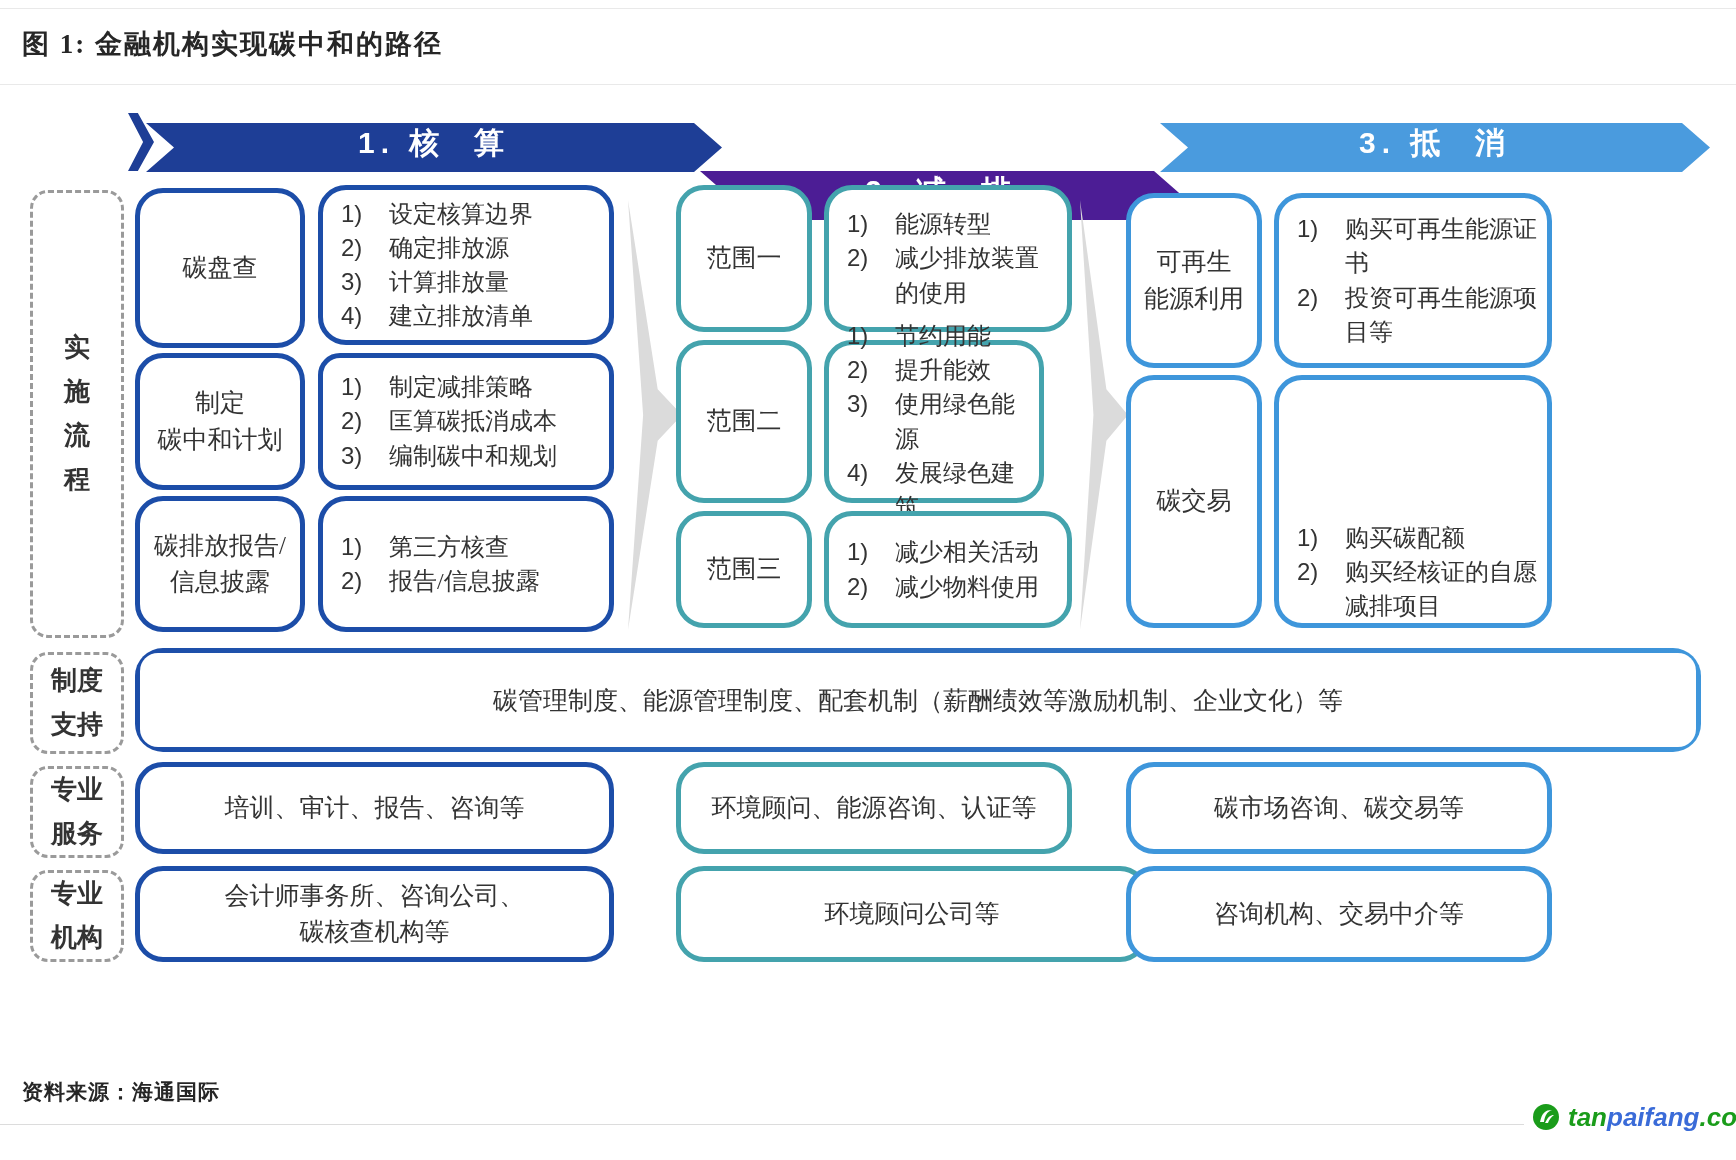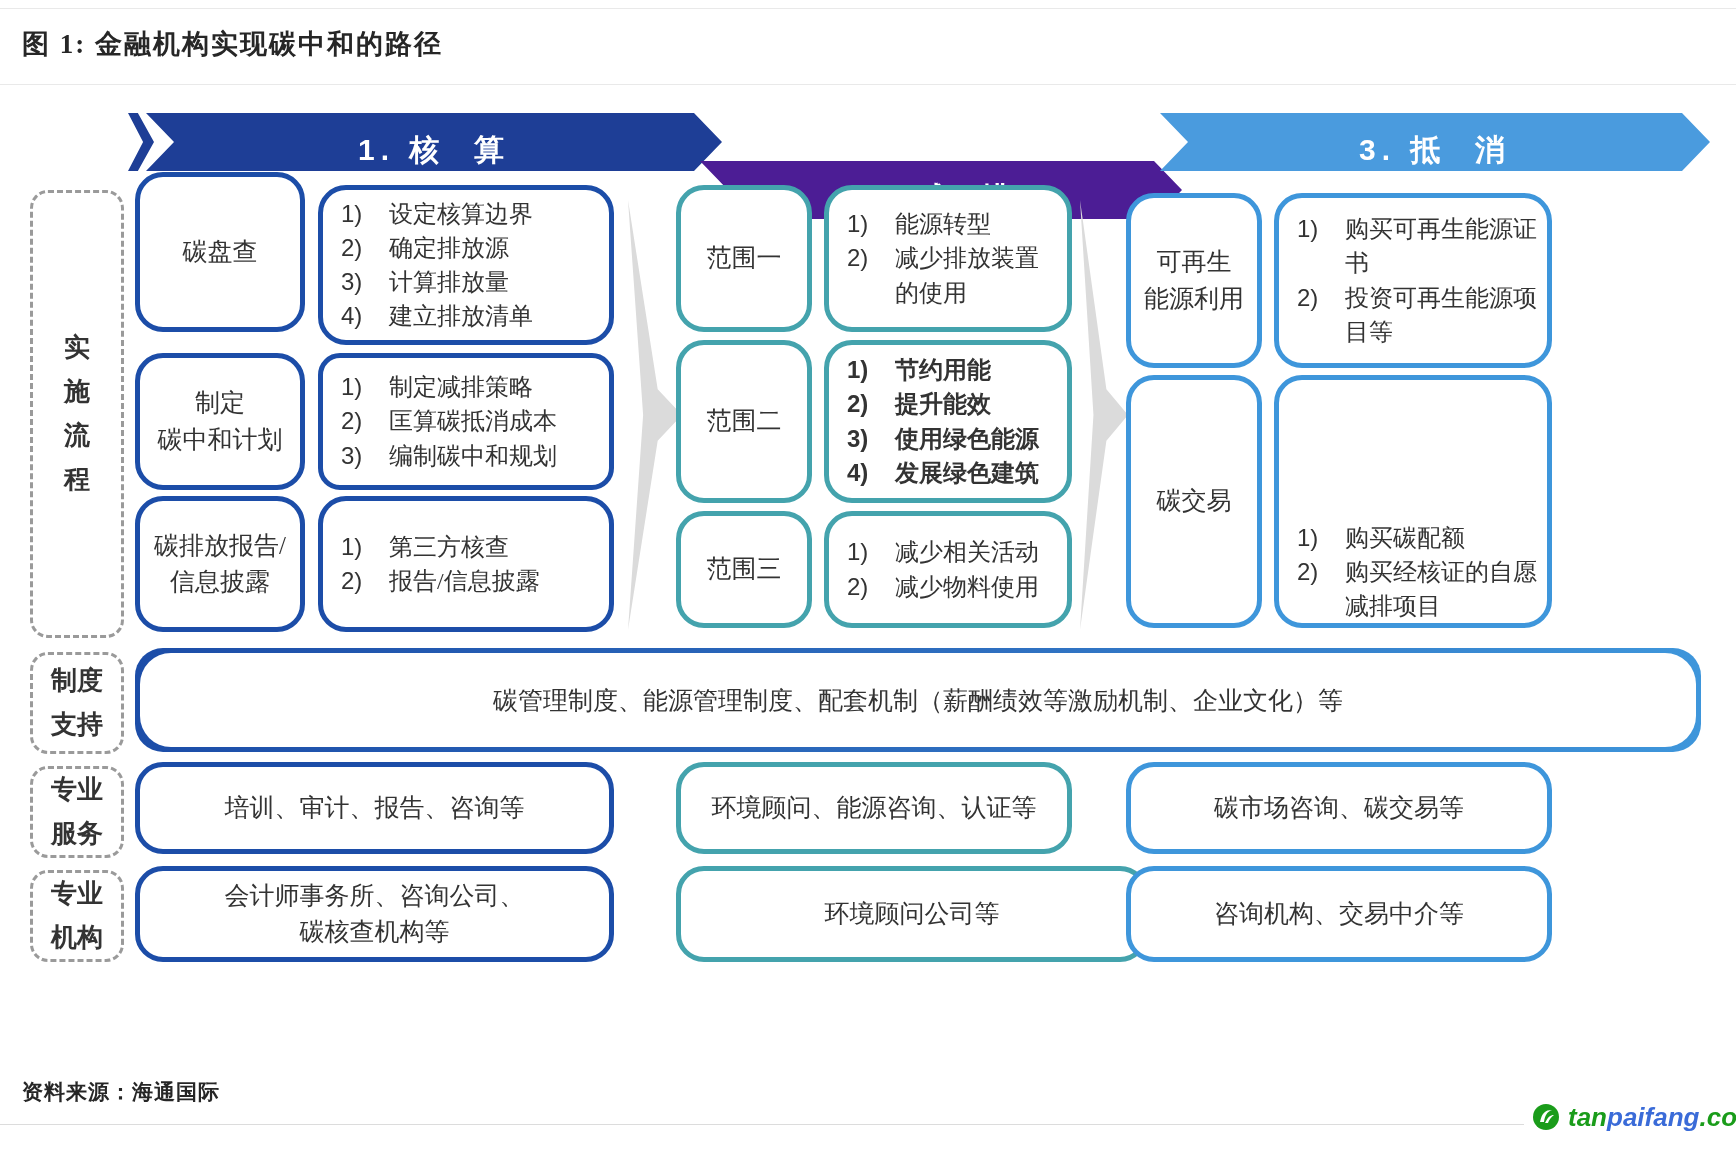--- a/index.html
+++ b/index.html
@@ -9,21 +9,21 @@
   }
   .hline{position:absolute;left:0;right:0;height:1px;background:#e9e9e9;}
   .pre{white-space:pre-line;}
 
   .fig-title{
     position:absolute;left:22px;top:26px;font-size:27px;font-weight:bold;color:#262626;
     font-family:"Liberation Serif","DejaVu Serif",serif;letter-spacing:2px;
   }
 
   
-  .stage{position:absolute;top:113px;height:58px;display:flex;align-items:flex-end;justify-content:center;}
+  .stage{position:absolute;top:123px;height:49px;display:flex;align-items:flex-start;justify-content:center;}
   .stage-label{color:#fff;font-size:30px;font-weight:bold;letter-spacing:6px;white-space:pre;
     font-family:"Liberation Sans","DejaVu Sans",sans-serif;}
   .chev{clip-path:polygon(0 0,calc(100% - 28px) 0,100% 50%,calc(100% - 28px) 100%,0 100%,28px 50%);}
   .stage1{background:#1E3E96;}
   .stage2{background:#4c1d95;margin-top:48px;}
   .stage3{background:#4A9BDE;}
   .stage-sliver{
     position:absolute;top:113px;left:128px;width:26px;height:58px;background:#1E3E96;
     clip-path:polygon(0 0,38% 0,100% 50%,38% 100%,0 100%,58% 50%);
   }
@@ -54,21 +54,21 @@
     font-family:"Liberation Sans","DejaVu Sans",sans-serif;
   }
 
   
   .gray-arrow{position:absolute;background:#DBDBDB;
     clip-path:polygon(0 0,55% 44%,100% 50%,55% 56%,0 100%,28% 50%);}
 
   
   .grad-wrap{position:absolute;border-radius:28px;padding:5px;box-sizing:border-box;
     background:linear-gradient(90deg,#1C4DA8 0%,#2E6FC0 55%,#3E96DB 100%);}
-  .grad-inner{background:#fff;border-radius:31px;width:100%;height:100%;
+  .grad-inner{background:#fff;border-radius:18px;width:100%;height:100%;
     display:flex;align-items:center;justify-content:center;font-size:25px;color:#333;text-align:center;}
 
   .row-box{font-size:25px;text-align:center;color:#333;line-height:1.45;}
 
   .source-line{position:absolute;left:22px;top:1078px;font-size:21px;font-weight:bold;color:#262626;letter-spacing:1px;}
 
   
   .logo{position:absolute;left:1524px;top:1098px;height:38px;display:flex;align-items:center;gap:8px;
     background:#fff;padding:0 8px;font-family:"Liberation Sans","DejaVu Sans",sans-serif;}
   .logo-text{font-size:26px;font-weight:bold;font-style:italic;letter-spacing:0;}
@@ -92,21 +92,21 @@
   </div>
   <div class="stage chev stage3" style="left:1160px;width:550px;">
     <span class="stage-label">3. 抵  消</span>
   </div>
 
   <div class="dashed-label pre" style="left:30px;top:190px;width:88px;height:442px;">实
 施
 流
 程</div>
 
-  <div class="rbox navy" style="left:135px;top:172px;width:170px;height:160px;">
+  <div class="rbox navy" style="left:135px;top:188px;width:170px;height:160px;">
     <div class="name-text pre">碳盘查</div>
   </div>
   <div class="rbox navy detail-box" style="left:318px;top:185px;width:296px;height:160px;">
     <ol class="details">
       <li>设定核算边界</li>
       <li>确定排放源</li>
       <li>计算排放量</li>
       <li>建立排放清单</li>
     </ol>
   </div>
@@ -142,21 +142,21 @@
   <div class="rbox teal detail-box" style="left:824px;top:185px;width:248px;height:147px;">
     <ol class="details">
       <li>能源转型</li>
       <li>减少排放装置的使用</li>
     </ol>
   </div>
 
   <div class="rbox teal" style="left:676px;top:340px;width:136px;height:163px;">
     <div class="name-text pre">范围二</div>
   </div>
-  <div class="rbox teal detail-box" style="left:824px;top:340px;width:248px;height:163px;font-weight:bold;">
+  <div class="rbox teal detail-box" style="left:824px;top:340px;width:220px;height:163px;">
     <ol class="details">
       <li>节约用能</li>
       <li>提升能效</li>
       <li>使用绿色能源</li>
       <li>发展绿色建筑</li>
     </ol>
   </div>
 
   <div class="rbox teal" style="left:676px;top:511px;width:136px;height:117px;">
     <div class="name-text pre">范围三</div>

